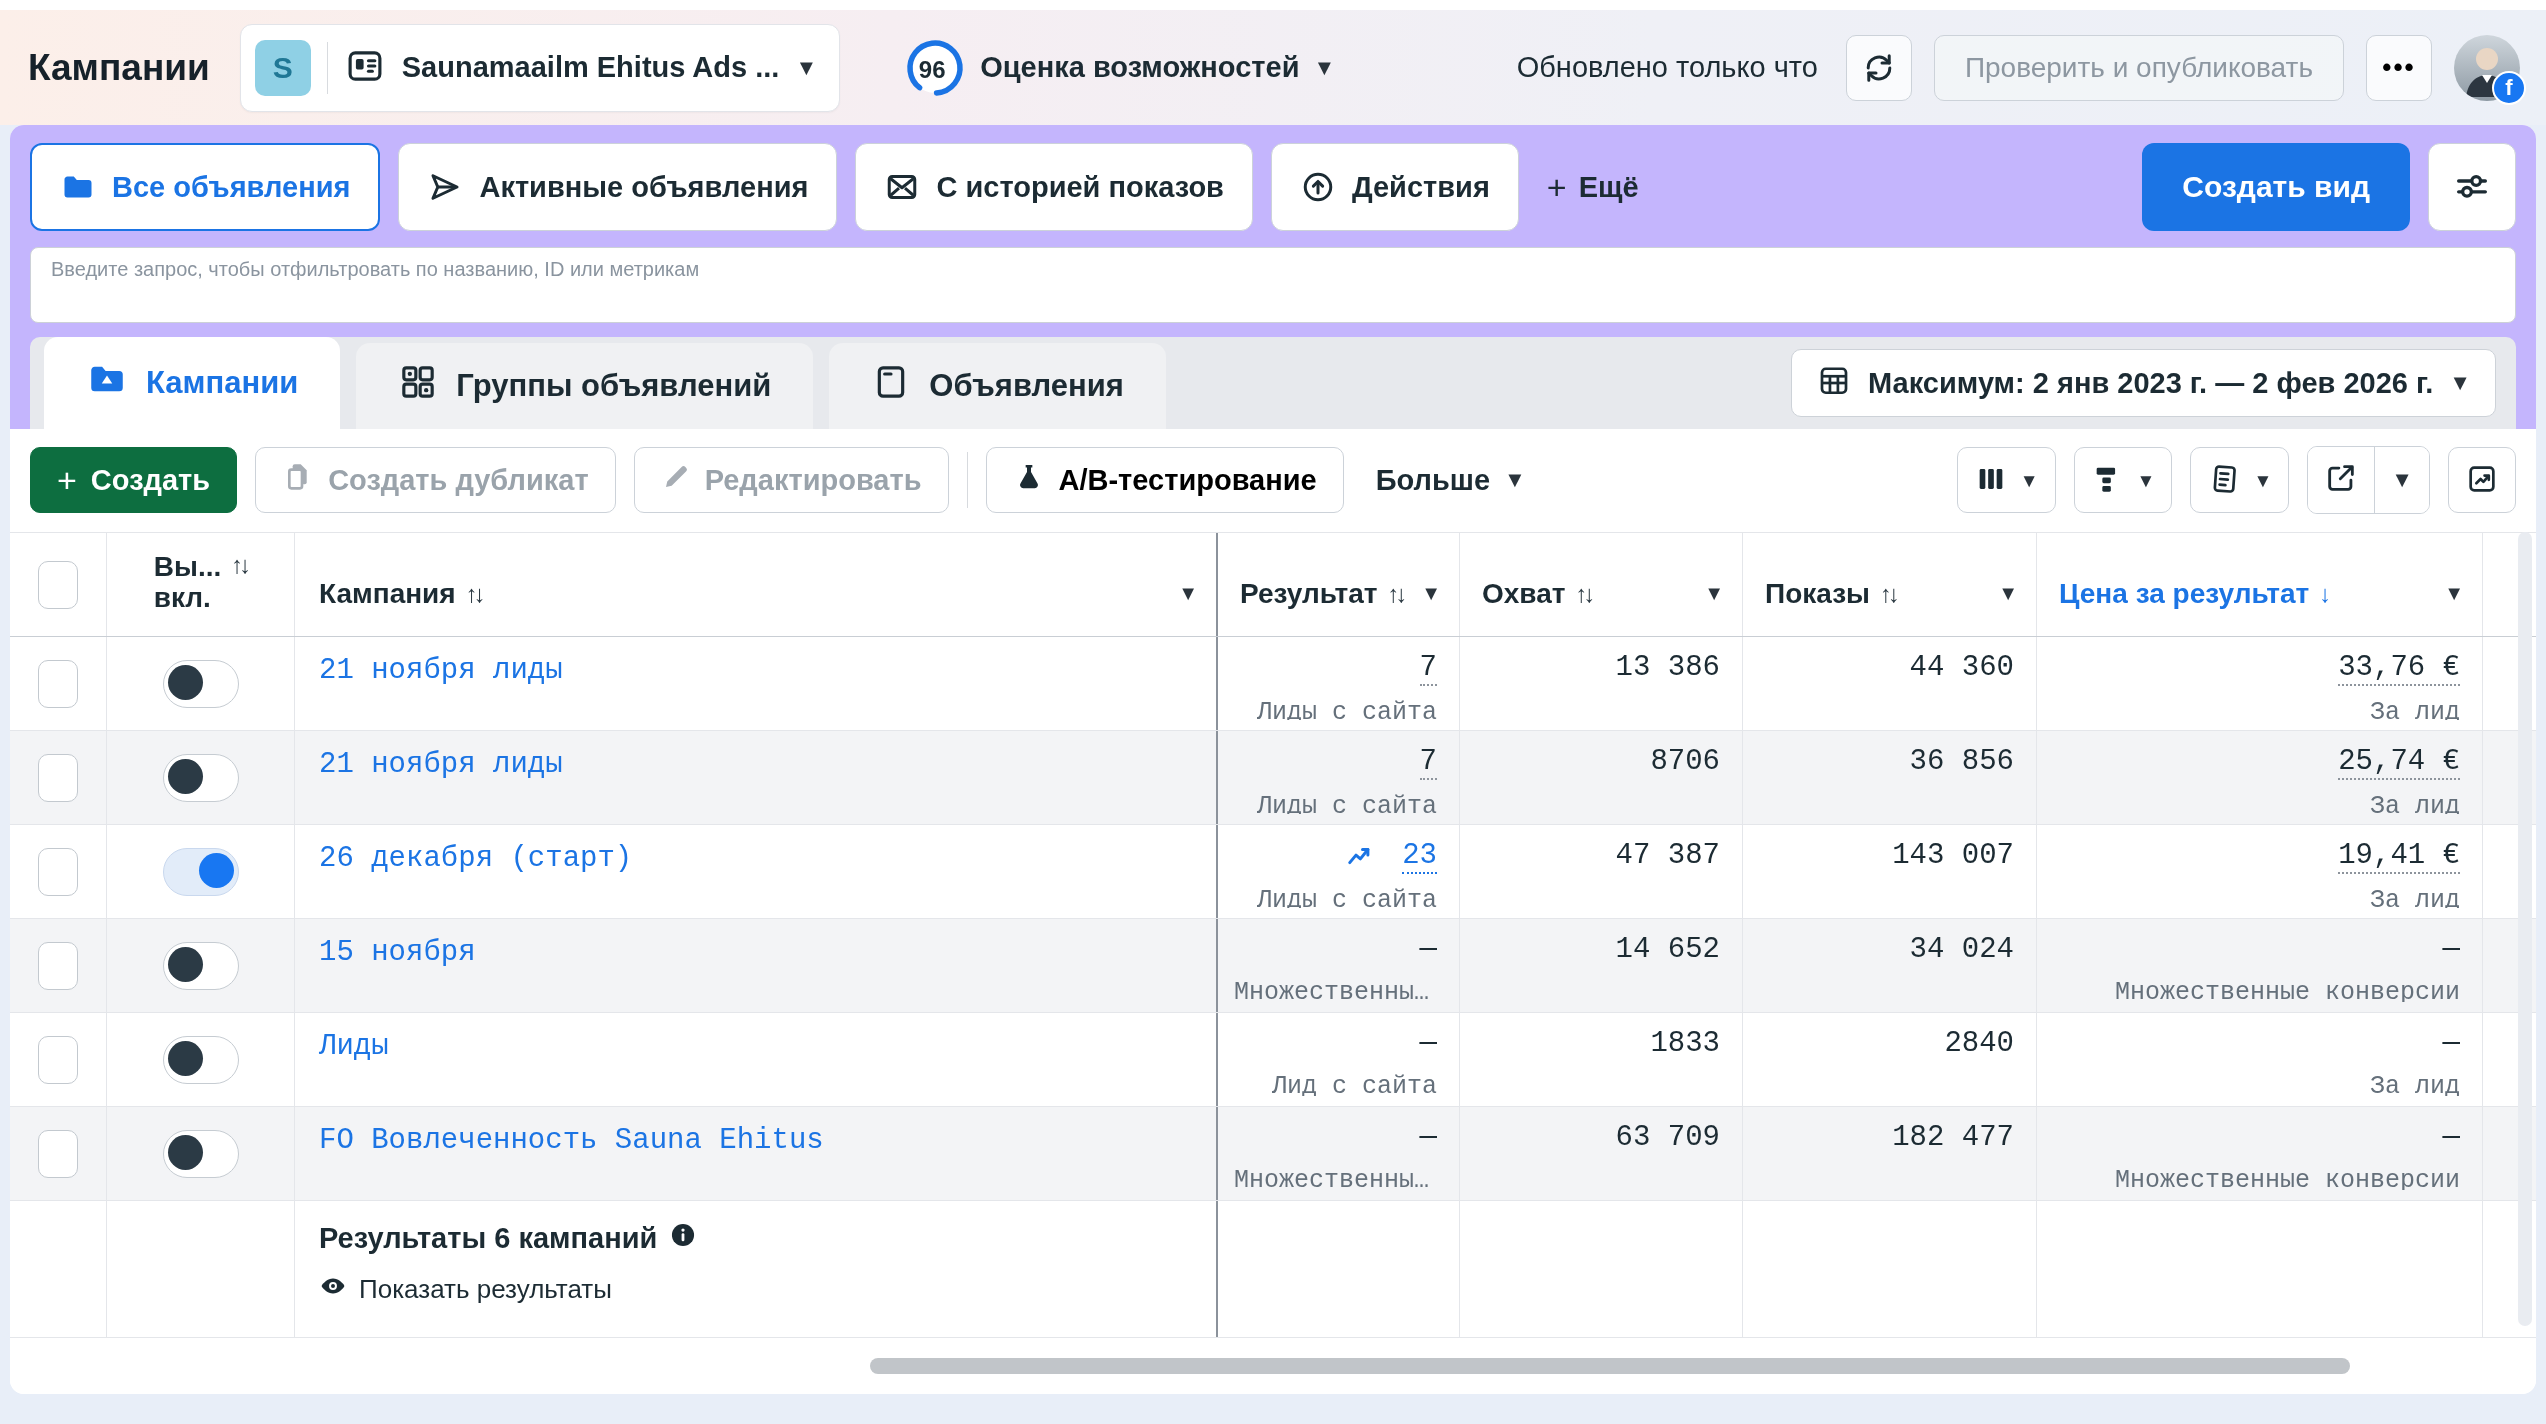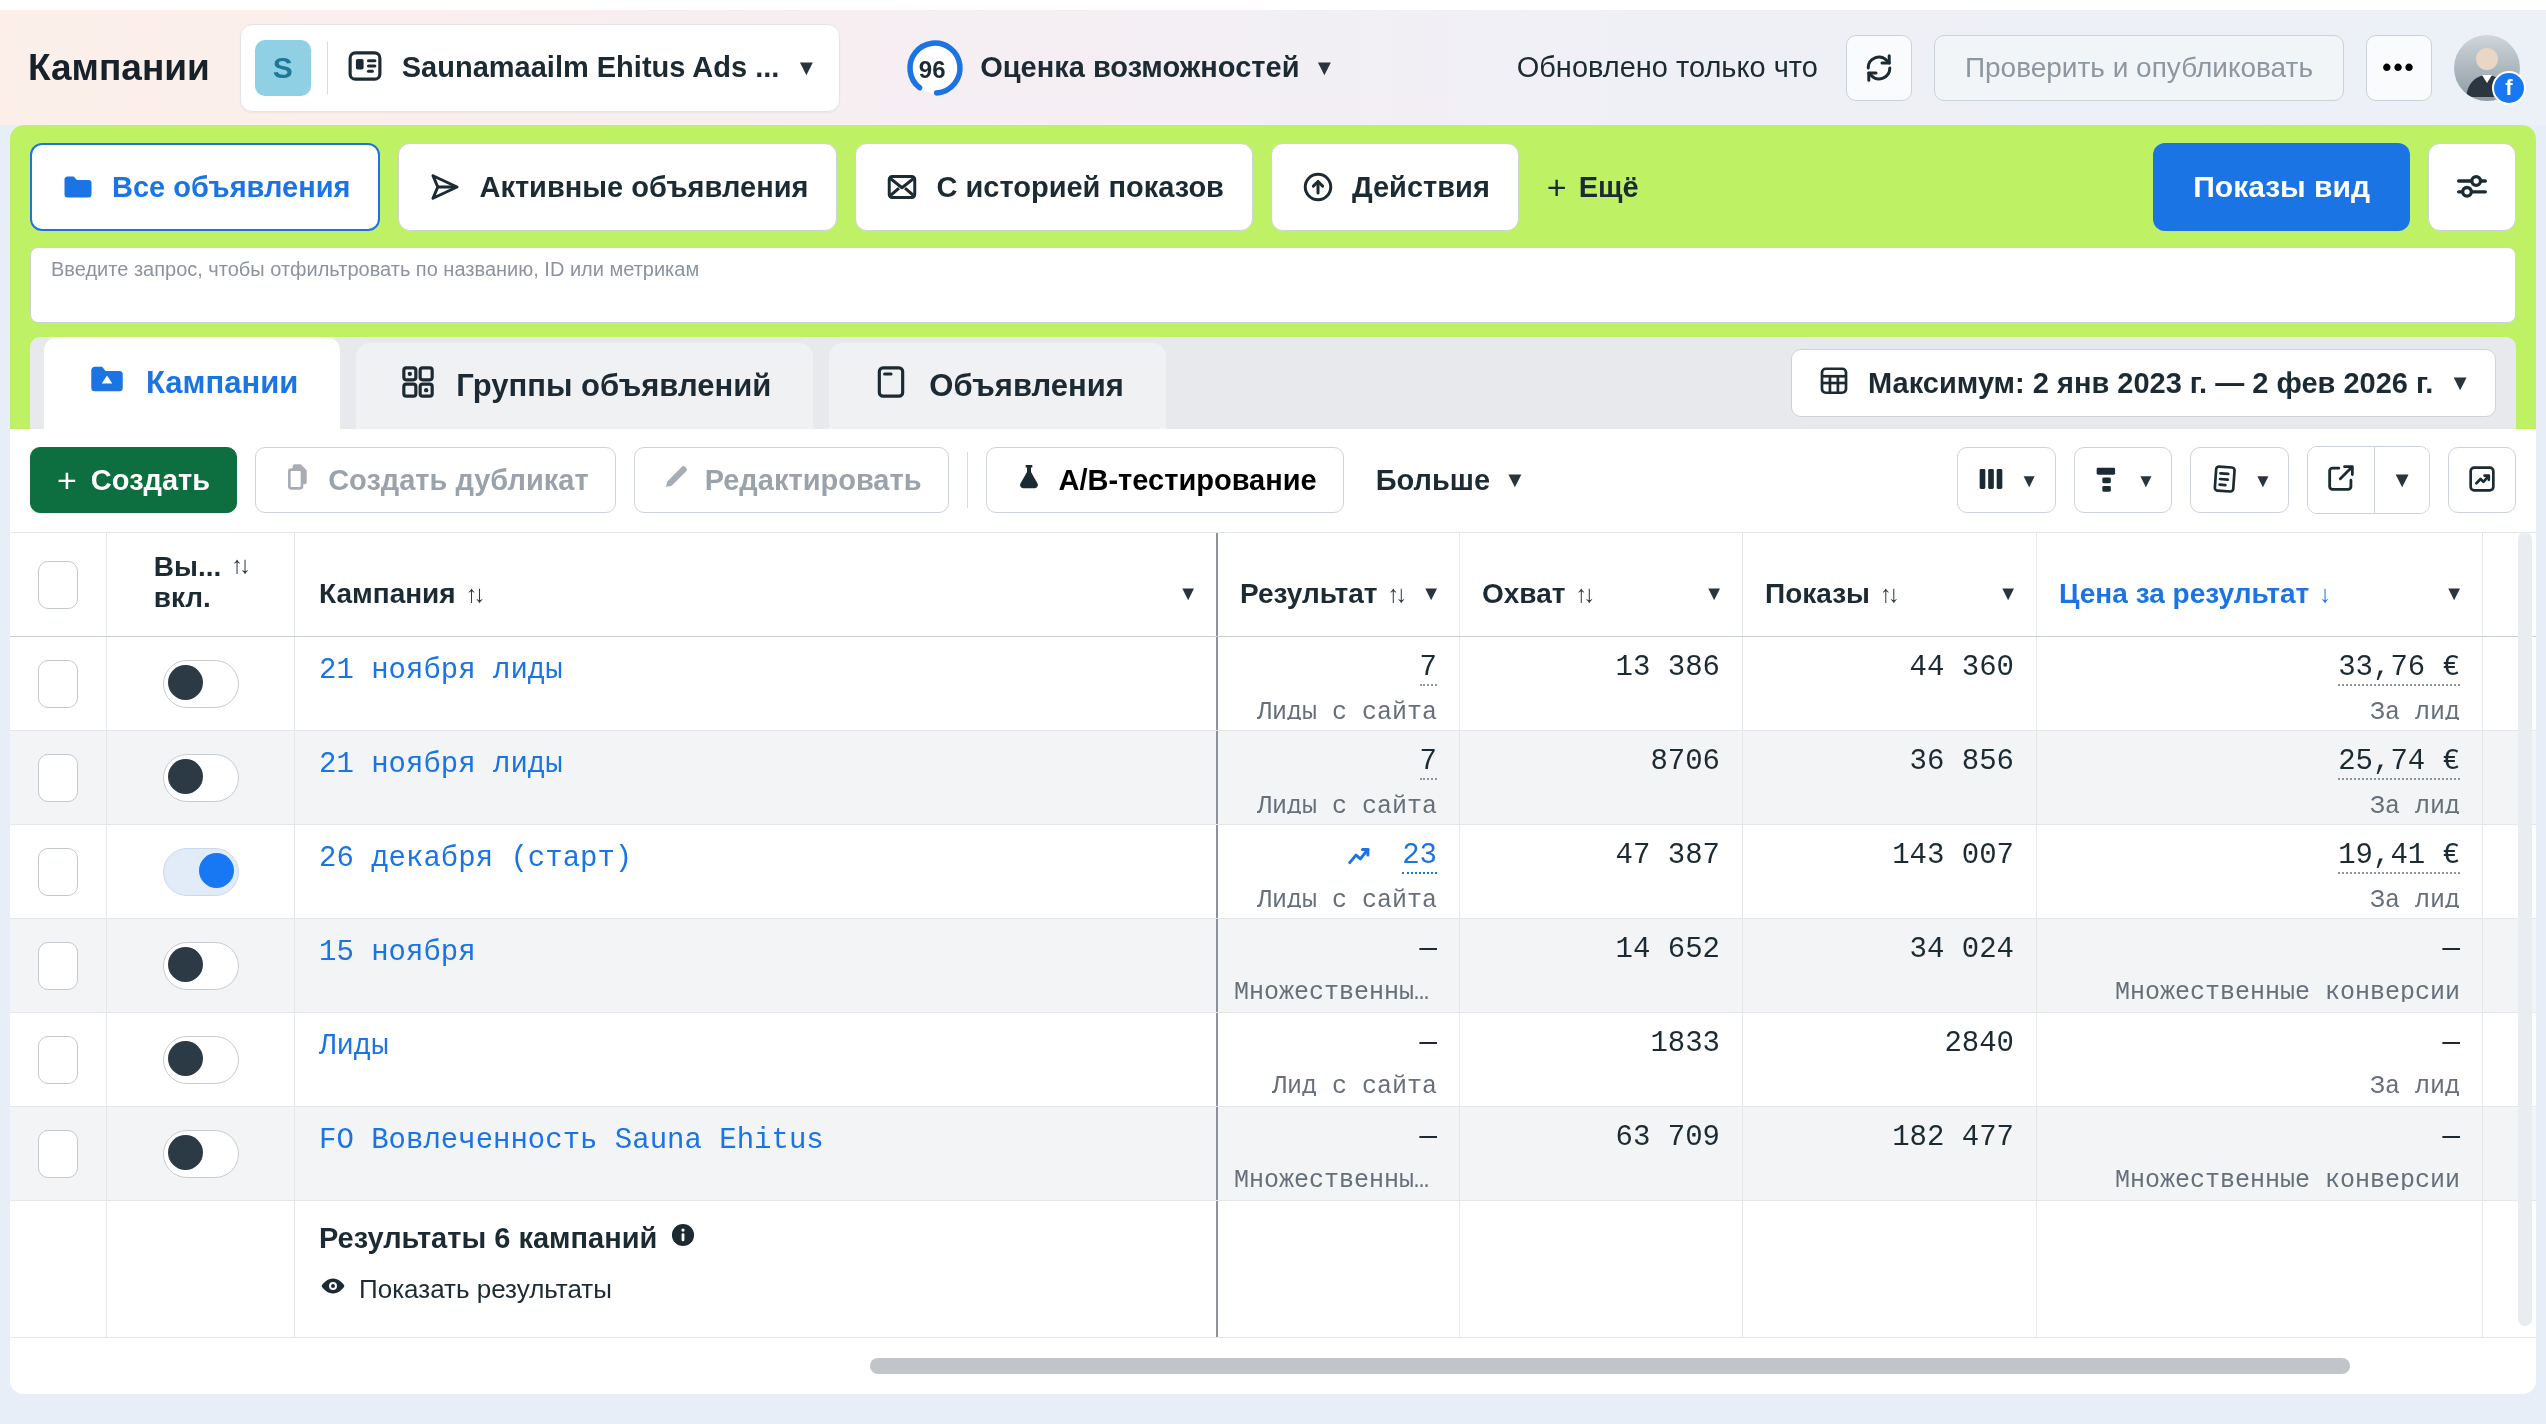--- a/index.html
+++ b/index.html
@@ -38,21 +38,21 @@
   .dots{font-size:26px;letter-spacing:2px;font-weight:bold;}
   .avatar{position:relative;width:66px;height:66px;border-radius:50%;
           background:linear-gradient(180deg,#cfd6dc,#8d99a3);overflow:visible;cursor:pointer;}
   .avatar .sil{position:absolute;inset:0;border-radius:50%;overflow:hidden;}
   .fb-badge{position:absolute;right:-6px;bottom:-4px;width:30px;height:30px;border-radius:50%;
             background:#1877f2;color:#fff;font-weight:bold;font-size:22px;display:flex;
             align-items:center;justify-content:center;border:2px solid #fff;}
   
   .card{margin:0 10px;height:1269px;background:#fff;border-radius:14px 14px 14px 14px;overflow:hidden;
         display:flex;flex-direction:column;}
-  .card-top{background:#bef264;padding:16px 20px 0 20px;}
+  .card-top{background:#c4b5fd;padding:16px 20px 0 20px;}
   .pills-row{display:flex;align-items:center;gap:18px;height:92px;}
   .pill{height:88px;background:#fff;border:1px solid var(--btnborder);border-radius:12px;
         display:flex;align-items:center;gap:16px;padding:0 28px;font-size:29px;font-weight:600;
         color:var(--ink);cursor:pointer;}
   .pill.active{border:2.5px solid var(--accent);color:var(--accent);}
   .pill .icon svg{display:block;}
   .more-link{display:flex;align-items:center;gap:12px;font-size:29px;font-weight:600;cursor:pointer;padding:0 10px;}
   .plus{font-size:34px;font-weight:400;line-height:1;}
   .pills-row .spacer{flex:1;}
   .create-view{height:88px;padding:0 40px;background:var(--accent);color:#fff;font-size:30px;font-weight:600;
@@ -243,21 +243,21 @@
               <polyline points="8.9 11.4 12 8.3 15.1 11.4"></polyline>
             </svg>
           </span>
           <span>Действия</span>
         </button>
         <span class="more-link">
           <span class="plus">+</span>
           <span>Ещё</span>
         </span>
         <span class="spacer"></span>
-        <button class="create-view">Показы вид</button>
+        <button class="create-view">Создать вид</button>
         <button class="sliders-btn">
           <span class="icon">
             <svg width="40" height="40" viewBox="0 0 24 24" fill="none" stroke="#1c2b33" stroke-width="2" stroke-linecap="round">
               <line x1="4" y1="9" x2="20" y2="9"></line>
                 <circle cx="14.5" cy="9" r="2.6" fill="#fff"></circle>
               <line x1="4" y1="15.5" x2="20" y2="15.5"></line>
                 <circle cx="9" cy="15.5" r="2.6" fill="#fff"></circle>
             </svg>
           </span>
         </button>

